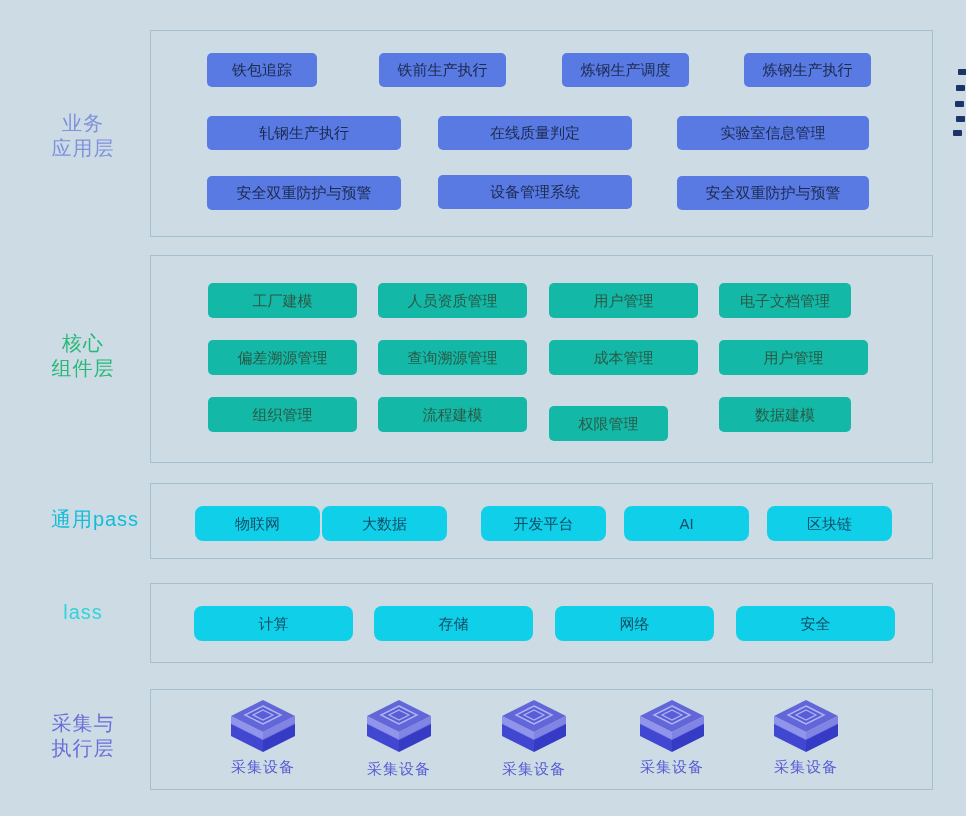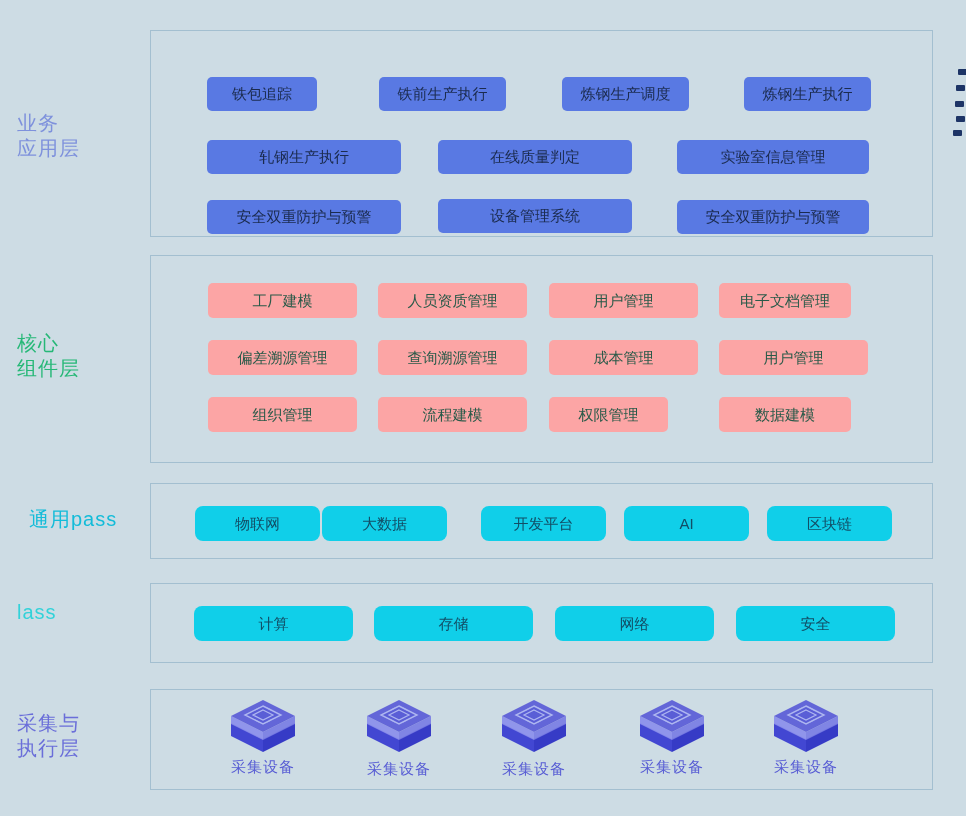--- a/index.html
+++ b/index.html
@@ -13,46 +13,45 @@
     background:#cddce4;
     overflow:hidden;
   }
   .panel{
     position:absolute;
     border:1px solid rgba(130,168,192,.55);
     background:transparent;
   }
   .layer-label{
     position:absolute;
-    width:150px;left:17px;
-    text-align:left;
+    width:150px;left:8px;
+    text-align:center;
     font-size:20px;
     letter-spacing:1px;
     line-height:25px;
   }
   .lbl-business{top:111px;color:#7e91dc;}
   .lbl-core{top:331px;color:#26b877;}
   .lbl-paas{top:507px;color:#13bcd9;margin-left:12px;}
   .lbl-iaas{top:600px;color:#32d2d9;}
   .lbl-device{top:711px;color:#6a6ed9;}
   .chip{
     position:absolute;
     text-align:center;
     font-size:15px;
     white-space:nowrap;
   }
   .chip.blue{
     height:34px;line-height:34px;
     background:#5979e3;color:#1b2b4e;
     border-radius:5px;
-    margin-top:24px;
   }
   .chip.green{
     height:35px;line-height:35px;
-    background:#fca5a5;color:#2a5a49;
+    background:#14b8a6;color:#2a5a49;
     border-radius:5px;
   }
   .chip.cyan{
     height:35px;line-height:35px;
     background:#10cfe9;color:#124e66;
     border-radius:8px;
   }
   .cube{
     position:absolute;
     width:68px;height:56px;
@@ -116,21 +115,21 @@
   <div class="chip green" style="left:549px;top:283px;width:149px">用户管理</div>
   <div class="chip green" style="left:719px;top:283px;width:132px">电子文档管理</div>
 
   <div class="chip green" style="left:208px;top:340px;width:149px">偏差溯源管理</div>
   <div class="chip green" style="left:378px;top:340px;width:149px">查询溯源管理</div>
   <div class="chip green" style="left:549px;top:340px;width:149px">成本管理</div>
   <div class="chip green" style="left:719px;top:340px;width:149px">用户管理</div>
 
   <div class="chip green" style="left:208px;top:397px;width:149px">组织管理</div>
   <div class="chip green" style="left:378px;top:397px;width:149px">流程建模</div>
-  <div class="chip green" style="left:549px;top:397px;width:119px">权限管理</div>
+  <div class="chip green" style="left:549px;top:406px;width:119px">权限管理</div>
   <div class="chip green" style="left:719px;top:397px;width:132px">数据建模</div>
 
   <div class="chip cyan" style="left:195px;top:506px;width:125px">物联网</div>
   <div class="chip cyan" style="left:322px;top:506px;width:125px">大数据</div>
   <div class="chip cyan" style="left:481px;top:506px;width:125px">开发平台</div>
   <div class="chip cyan" style="left:624px;top:506px;width:125px">AI</div>
   <div class="chip cyan" style="left:767px;top:506px;width:125px">区块链</div>
 
   <div class="chip cyan" style="left:194px;top:606px;width:159px">计算</div>
   <div class="chip cyan" style="left:374px;top:606px;width:159px">存储</div>

